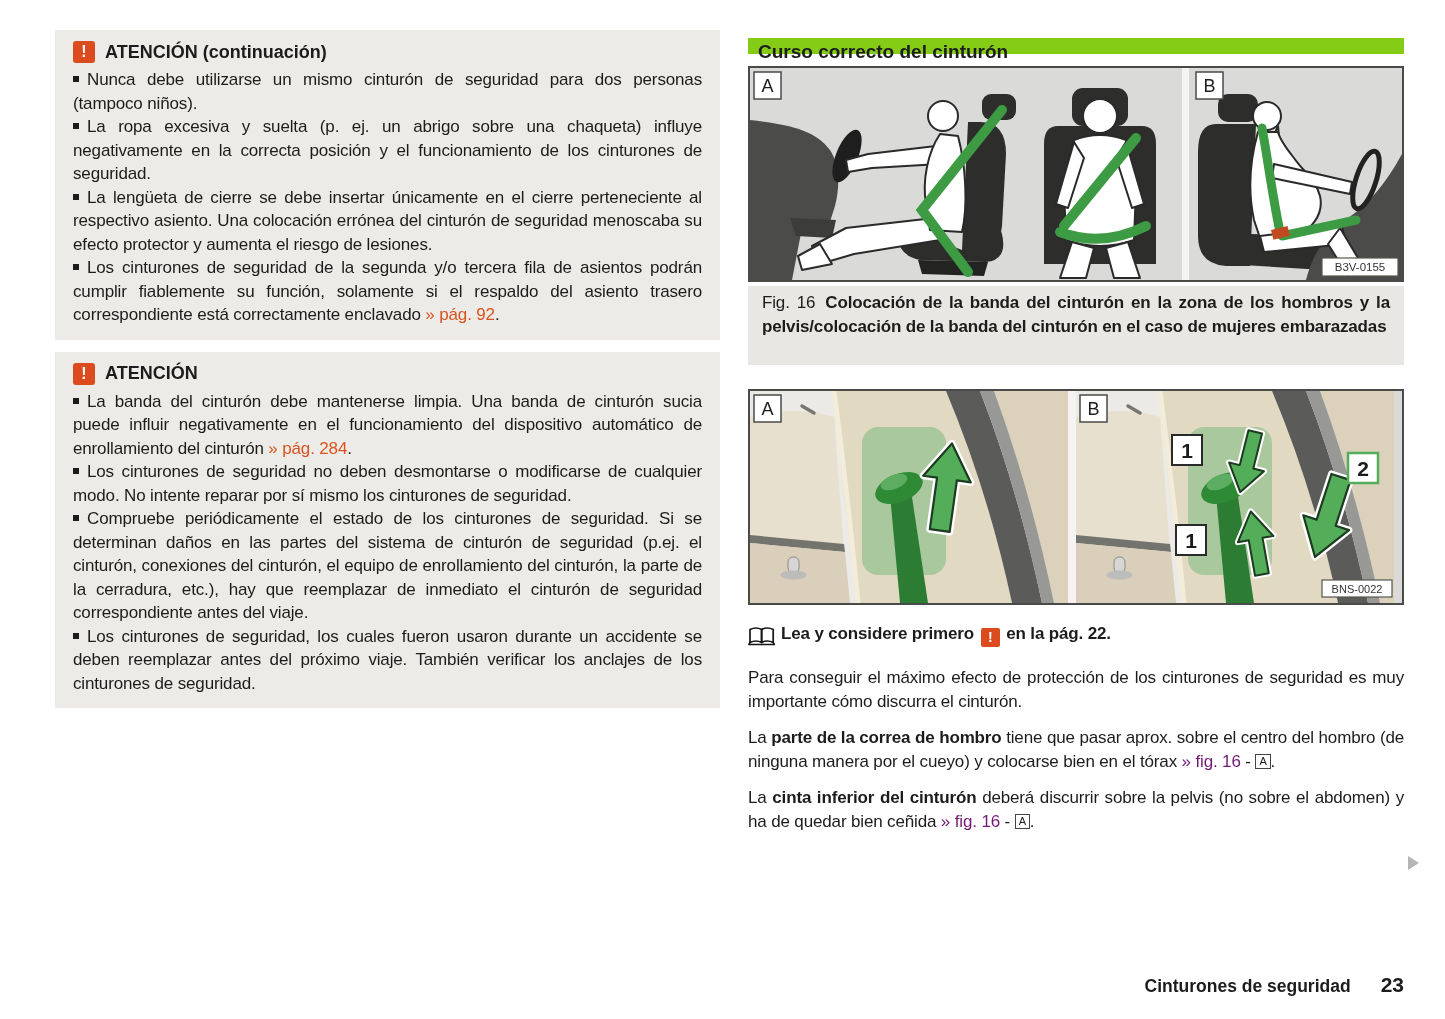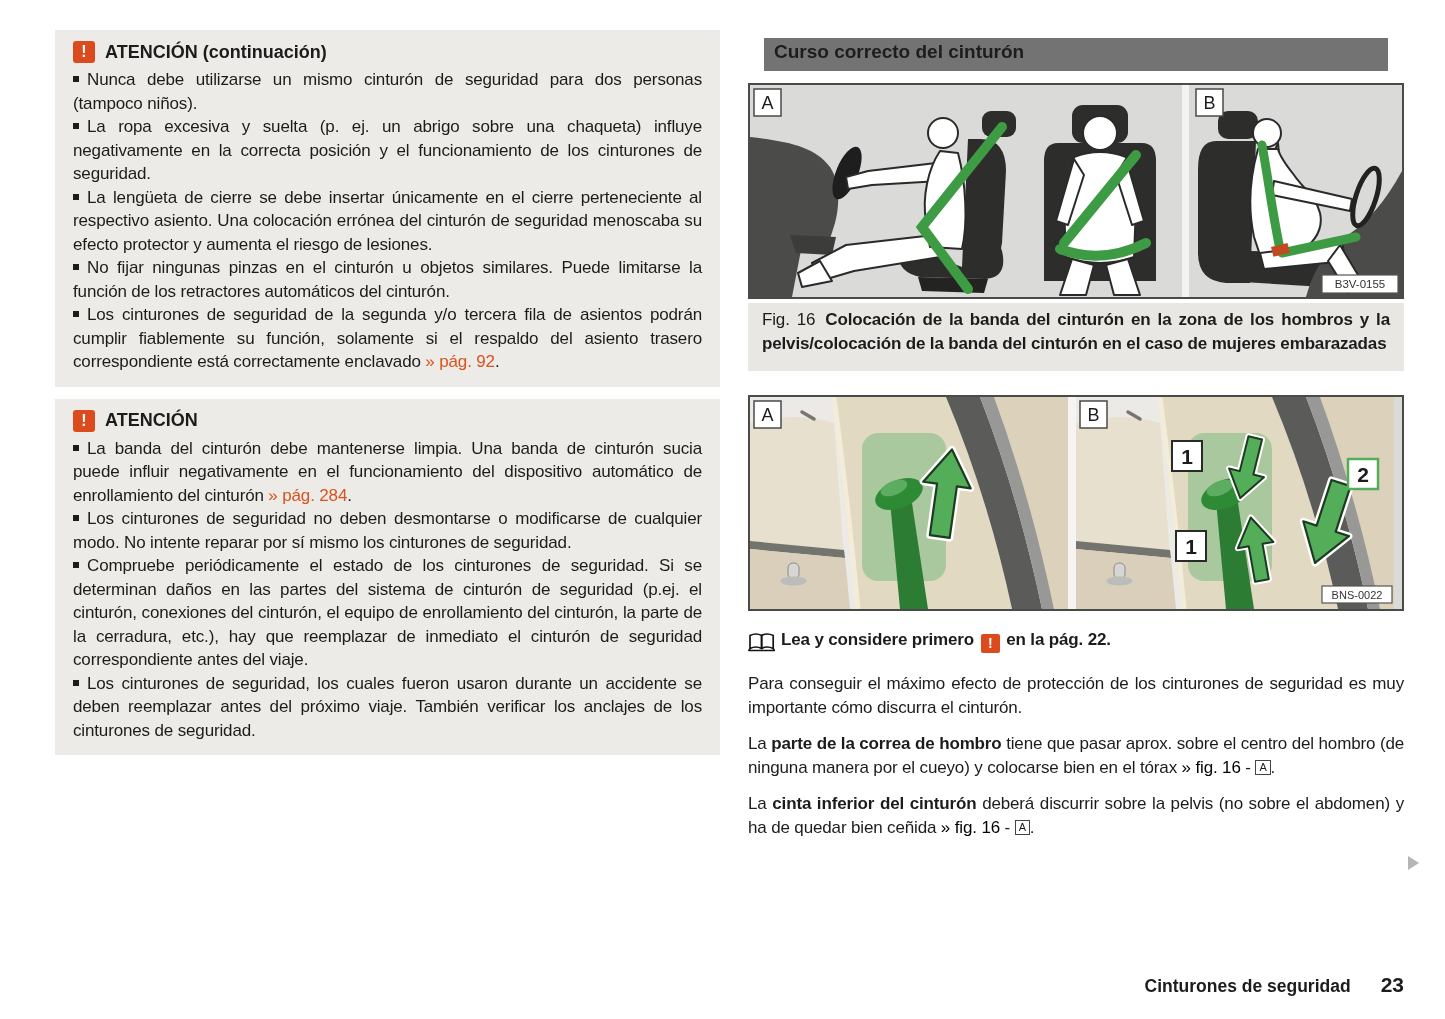--- a/index.html
+++ b/index.html
@@ -24,42 +24,42 @@
     text-align:justify;
   }
   .bullet-square{
     display:inline-block;width:6px;height:6px;background:#1c1c1c;
     margin-right:8px;vertical-align:3px;
   }
 
   
   .sg-b{font-weight:bold;}
   .sg-lo{color:#d9531e;}
-  .sg-lg{color:#000000;}
+  .sg-lg{color:#701a75;}
   .sg-ref{
     display:inline-block;border:1px solid #444;background:#fff;
     font-size:11px;line-height:13px;padding:0 3px;vertical-align:2px;
   }
   .sg-warn{
     display:inline-block;width:19px;height:19px;background:#dc4b1e;border-radius:2px;
     color:#fff;font-weight:bold;font-size:14px;line-height:19px;text-align:center;
     vertical-align:-3px;margin:0 2px;
   }
 
   
   .right-col{position:absolute;left:748px;top:30px;width:656px;}
   .section-bar{
-    margin:8px 16px 0;background:#737373;height:33px;line-height:28px;
+    margin:8px 0 0;background:#84cc16;height:16px;line-height:28px;
     font-size:19px;font-weight:bold;padding:0 10px;color:#1d1d1d;
   }
   .fig{margin:12px 0 0;}
   .fig-frame{border:2px solid #4a4a48;line-height:0;background:#dadad8;}
   .fig-frame svg{display:block;}
   .fig-caption{
-    background:#e9e7e3;margin-top:4px;padding:5px 14px 16px;
+    background:#e9e7e3;margin-top:4px;padding:5px 14px 27px;
     font-size:17px;line-height:23.5px;letter-spacing:-0.15px;text-align:justify;
   }
   .fig-num{margin-right:10px;}
   .fig-text{font-weight:bold;}
   .fig17{margin-top:24px;}
 
   .read-note{
     margin-top:19px;display:flex;align-items:center;gap:5px;
     font-size:17px;font-weight:bold;letter-spacing:-0.15px;
   }
@@ -90,21 +90,20 @@
 
     <section class="warn-box">
       <div class="warn-title">
         <span class="warn-icon">!</span>
         <span class="warn-title-text">ATENCIÓN (continuación)</span>
       </div>
       <div class="warn-body">
           <p class="bullet-item"><span class="bullet-square"></span>Nunca debe utilizarse un mismo cinturón de seguridad para dos personas (tampoco niños).</p>
           <p class="bullet-item"><span class="bullet-square"></span>La ropa excesiva y suelta (p. ej. un abrigo sobre una chaqueta) influye negativamente en la correcta posición y el funcionamiento de los cinturones de seguridad.</p>
           <p class="bullet-item"><span class="bullet-square"></span>La lengüeta de cierre se debe insertar únicamente en el cierre perteneciente al respectivo asiento. Una colocación errónea del cinturón de seguridad menoscaba su efecto protector y aumenta el riesgo de lesiones.</p>
-          <p class="bullet-item"><span class="bullet-square"></span>No fijar ningunas pinzas en el cinturón u objetos similares. Puede limitarse la función de los retractores automáticos del cinturón.</p>
           <p class="bullet-item"><span class="bullet-square"></span>Los cinturones de seguridad de la segunda y/o tercera fila de asientos podrán cumplir fiablemente su función, solamente si el respaldo del asiento trasero correspondiente está correctamente enclavado <span class="sg-lo">» pág. 92</span>.</p>
         </div>
     </section>
 
     <section class="warn-box">
       <div class="warn-title">
         <span class="warn-icon">!</span>
         <span class="warn-title-text">ATENCIÓN</span>
       </div>
       <div class="warn-body">

